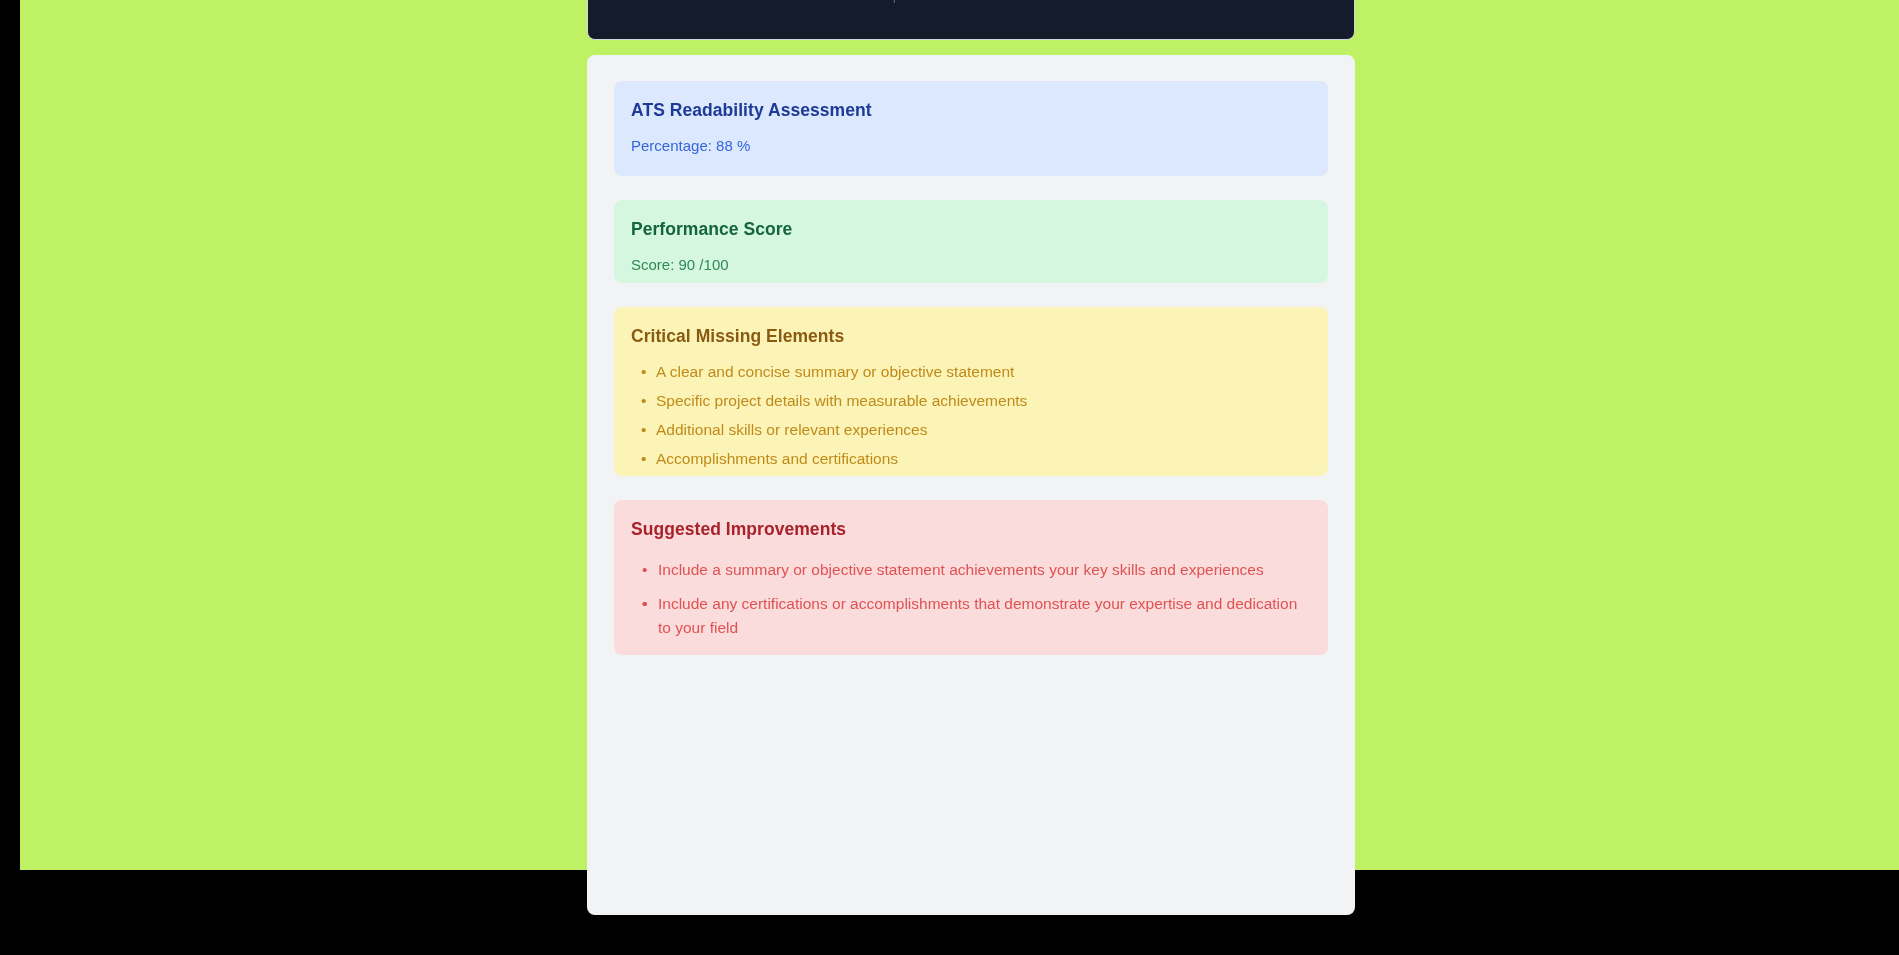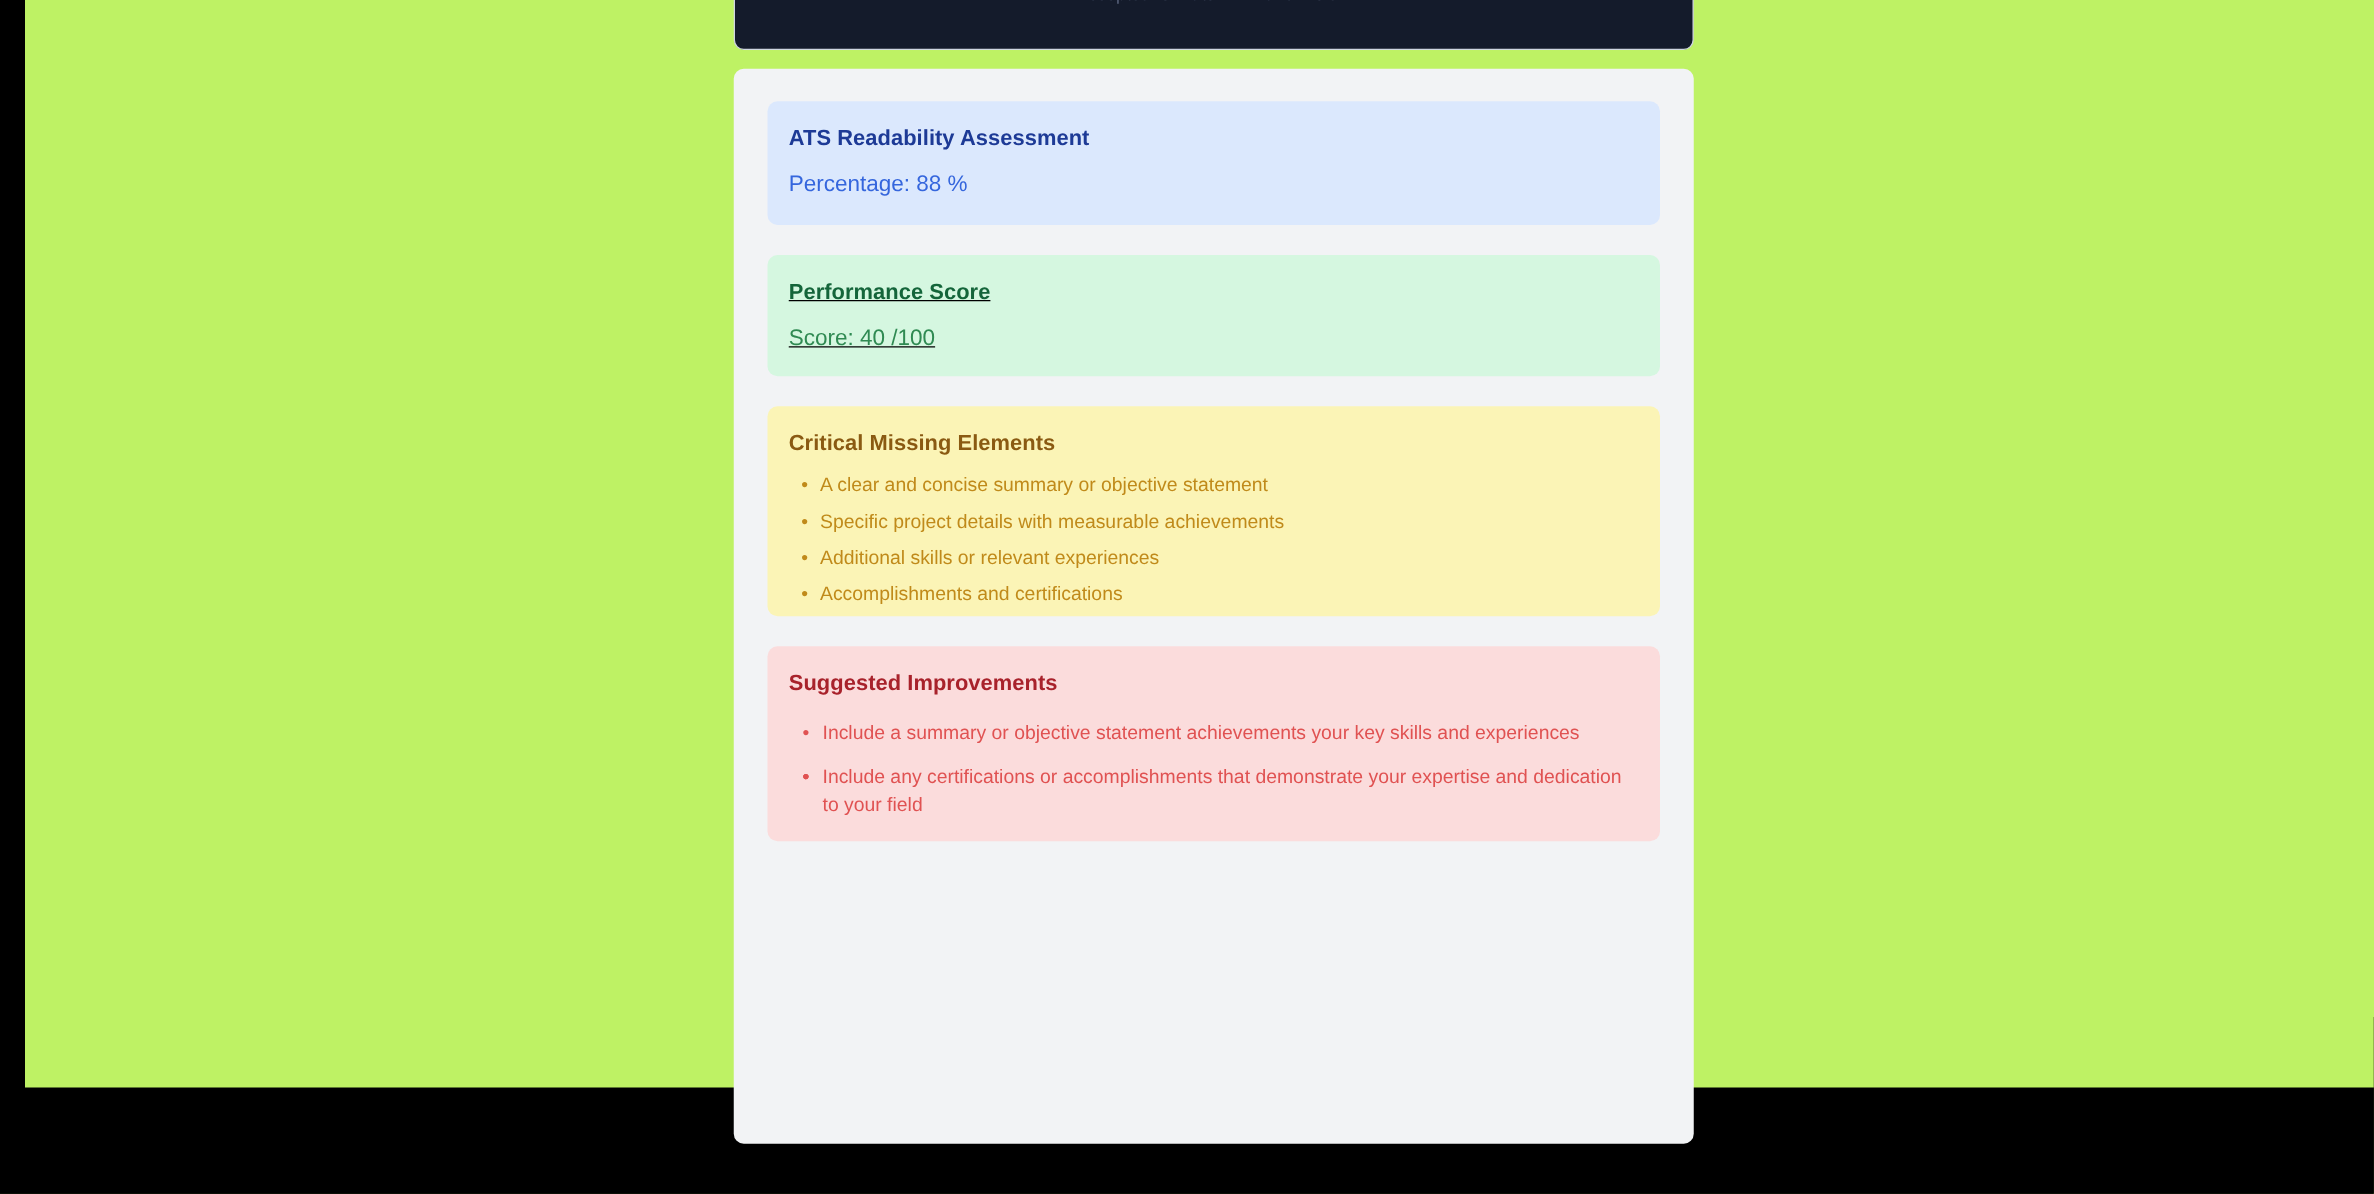--- a/index.html
+++ b/index.html
@@ -64,21 +64,21 @@
   }
 
   .card-title {
     font-size: 17.5px;
     font-weight: bold;
     letter-spacing: .05px;
     line-height: 1.25;
   }
 
   .card-line {
-    font-size: 18px;
+    font-size: 15px;
     margin-top: 14px;
     line-height: 1.3;
   }
 
   .card-list {
     list-style: none;
     margin-top: 12px;
   }
 
   .card-list li {
@@ -98,21 +98,21 @@
     line-height: 1.55;
     font-size: 15.5px;
   }
 
   
   .card-ats { background: #dbe8fd; }
   .card-ats .card-title { color: #1d3a96; }
   .card-ats .card-line  { color: #3566dd; }
 
   
-  .card-score { background: #d5f7e0; padding-bottom: 18px; text-decoration: underline; }
+  .card-score { background: #d5f7e0; padding-bottom: 8px; }
   .card-score .card-title { color: #14653a; }
   .card-score .card-line  { color: #2f8a52; }
 
   
   .card-missing { background: #fbf4b6; padding-bottom: 5px; }
   .card-missing .card-title { color: #8a5a12; }
   .card-missing .card-list li,
   .card-missing .card-list li .bullet { color: #c08a1a; }
 
   
@@ -140,21 +140,21 @@
 
   <div class="results-container">
 
     <div class="card card-ats">
       <div class="card-title">ATS Readability Assessment</div>
       <div class="card-line">Percentage: 88 %</div>
     </div>
 
     <div class="card card-score">
       <div class="card-title">Performance Score</div>
-      <div class="card-line">Score: 40 /100</div>
+      <div class="card-line">Score: 90 /100</div>
     </div>
 
     <div class="card card-missing">
       <div class="card-title">Critical Missing Elements</div>
       <ul class="card-list">
           <li><span class="bullet">•</span><span>A clear and concise summary or objective statement</span></li>
           <li><span class="bullet">•</span><span>Specific project details with measurable achievements</span></li>
           <li><span class="bullet">•</span><span>Additional skills or relevant experiences</span></li>
           <li><span class="bullet">•</span><span>Accomplishments and certifications</span></li>
         </ul>

